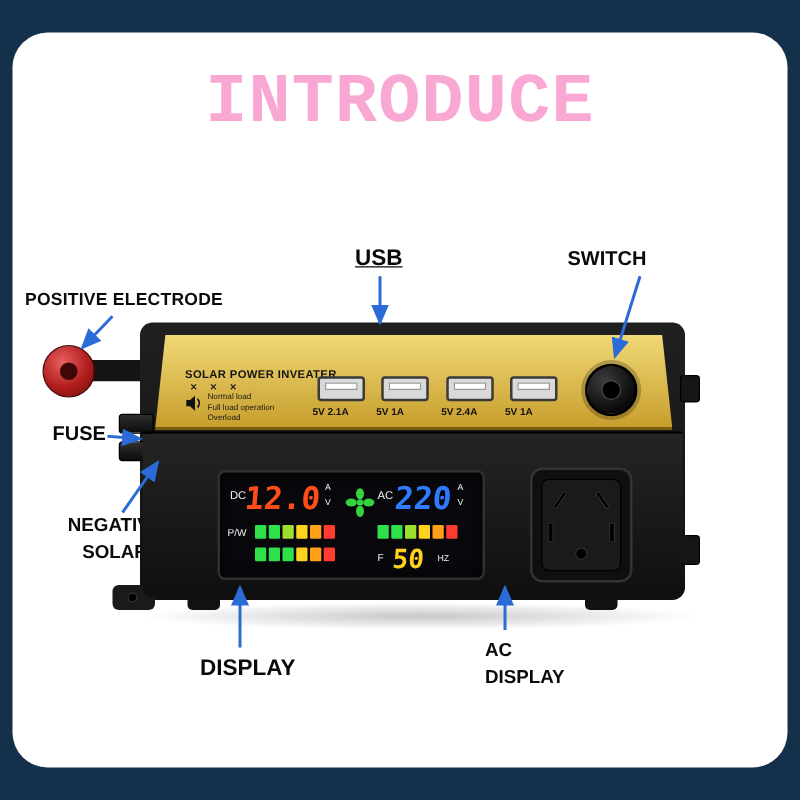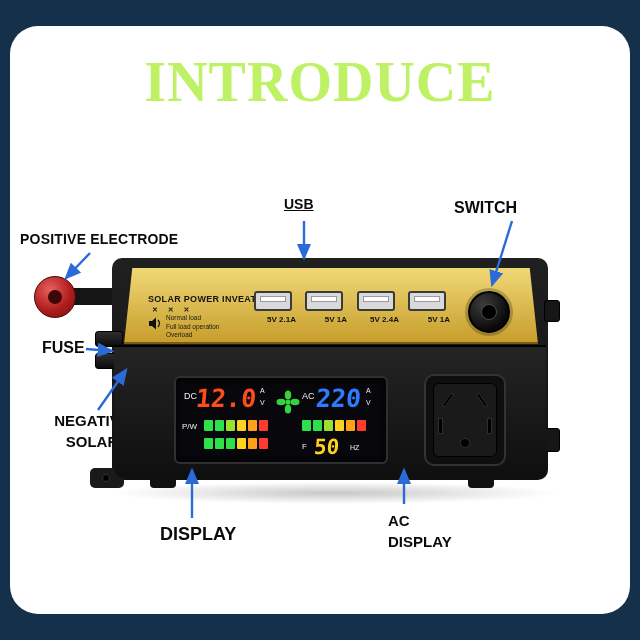--- a/index.html
+++ b/index.html
@@ -1,24 +1,24 @@
 <!DOCTYPE html>
 <html><head>
 <meta charset="utf-8">
 <style>
   * { margin:0; padding:0; box-sizing:border-box; }
   html,body { width:640px; height:640px; }
   body { background:#14304a; font-family:"Liberation Sans", sans-serif; position:relative; overflow:hidden; }
   .stage { position:absolute; inset:0; }
   .card { position:absolute; left:10px; top:26px; width:620px; height:588px; background:#ffffff; border-radius:28px; }
   .title { position:absolute; left:10px; top:50px; width:620px; text-align:center; font-size:56px; font-weight:800;
-           color:#bef264; letter-spacing:1px; font-family:Liberation Serif, serif; }
+           color:#f9a8d4; letter-spacing:1px; font-family:Liberation Mono, monospace; }
   .callout { position:absolute; font-weight:700; color:#0a0a0a; }
   #lab-positive { left:20px; top:231px; font-size:14px; letter-spacing:.2px; }
-  #lab-usb      { left:284px; top:196px; font-size:14px;text-decoration:underline; }
+  #lab-usb      { left:284px; top:196px; font-size:18px;text-decoration:underline; }
   #lab-switch   { left:454px; top:199px; font-size:16px; }
   #lab-fuse     { left:42px;  top:339px; font-size:16px; }
   #lab-negative { left:40px;  top:410px; width:104px; text-align:center; font-size:15px; line-height:21px; }
   #lab-display  { left:160px; top:524px; font-size:18px; }
   #lab-ac       { left:388px; top:510px; font-size:15px; line-height:21px; }
 
   
   .abs { position:absolute; }
   #pos-stem { left:70px; top:288px; width:50px; height:17px; background:#151515; border-radius:2px; }
   #pos-knob { left:34px; top:276px; width:42px; height:42px; border-radius:50%;
@@ -30,21 +30,21 @@
   #body { left:112px; top:258px; width:436px; height:222px; background:linear-gradient(#202020,#101010); border-radius:10px; }
   #top-panel { left:124px; top:268px; width:414px; height:76px;
                background:linear-gradient(#f0d876,#c79e2c); clip-path:polygon(2% 0,98% 0,100% 100%,0 100%);
                border-bottom:2px solid #7a5c10; }
   #model-badge { left:206px; top:274px; width:132px; height:17px; background:#121212; border-radius:9px;
                  color:#e9c94e; font-size:10.5px; font-weight:700; text-align:center; line-height:17px; letter-spacing:.5px; }
   #brand { left:148px; top:294px; font-size:9px; font-weight:700; color:#141414; letter-spacing:.3px; }
   #marks { left:152px; top:306px; font-size:7px; color:#222; letter-spacing:4px; font-weight:700; }
   #speaker { left:148px; top:316px; }
   #legend { left:166px; top:314px; font-size:6.5px; line-height:8.5px; color:#1a1a1a; }
-  .usb-port { position:absolute; top:291px; width:46px; text-align:right; }
+  .usb-port { position:absolute; top:301px; width:46px; text-align:left; }
   #usb1{left:250px} #usb2{left:301px} #usb3{left:353px} #usb4{left:404px}
   .port-shell { width:38px; height:20px; margin:0 auto; background:#d9d9d9; border:2px solid #3a3a3a; border-radius:3px; position:relative; }
   .port-shell .tongue { position:absolute; left:4px; top:3px; width:26px; height:6px; background:#fdfdfd; border:1px solid #9a9a9a; }
   .port-label { font-size:8px; font-weight:700; color:#111; margin-top:4px; }
   #switch-outer { left:468px; top:291px; width:42px; height:42px; border-radius:50%;
                   background:radial-gradient(circle at 35% 30%, #3c3c3c, #0a0a0a 70%); border:2px solid #000;
                   box-shadow:0 0 0 3px rgba(0,0,0,.22); }
   #switch-outer .inner { position:absolute; left:11px; top:11px; width:16px; height:16px; border-radius:50%;
                          background:#000; border:1px solid #4a4a4a; }
   #front-face { left:114px; top:345px; width:432px; height:133px; background:linear-gradient(#242424,#0f0f0f); border-top:2px solid #000; border-radius:0 0 9px 9px; }

